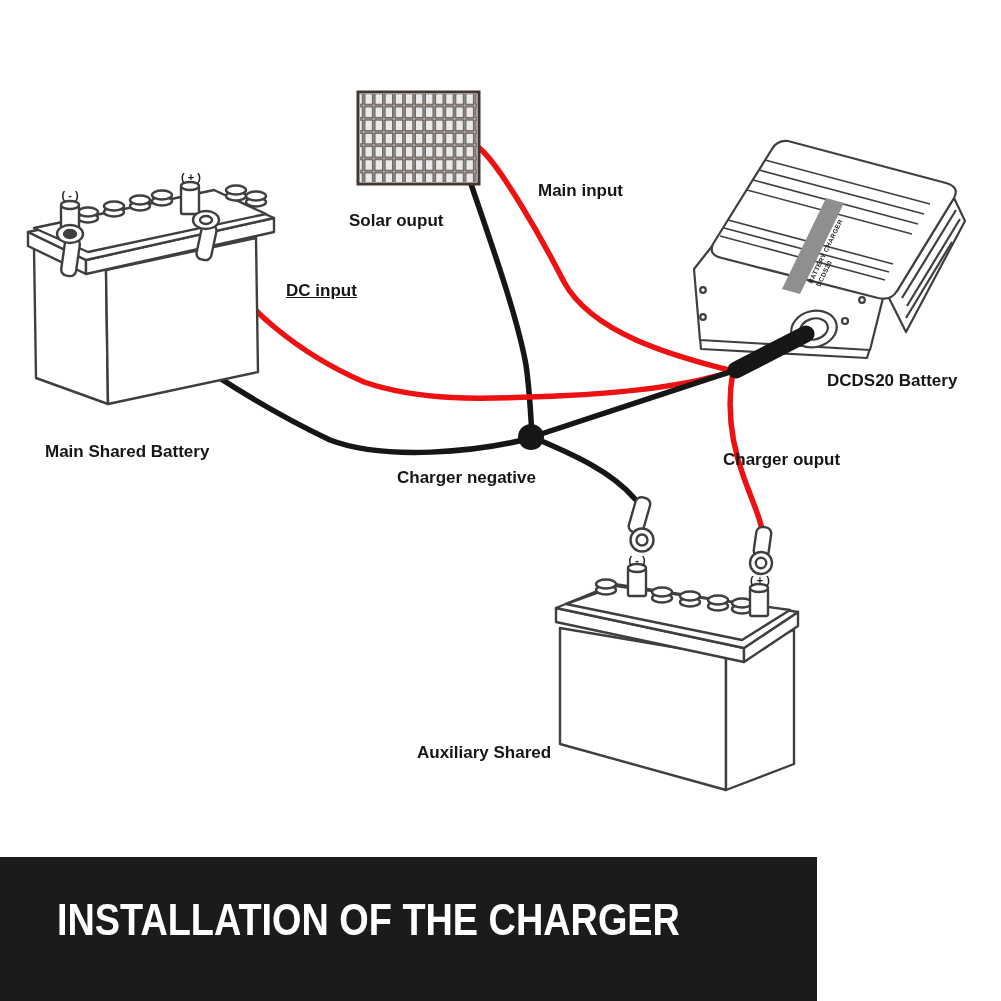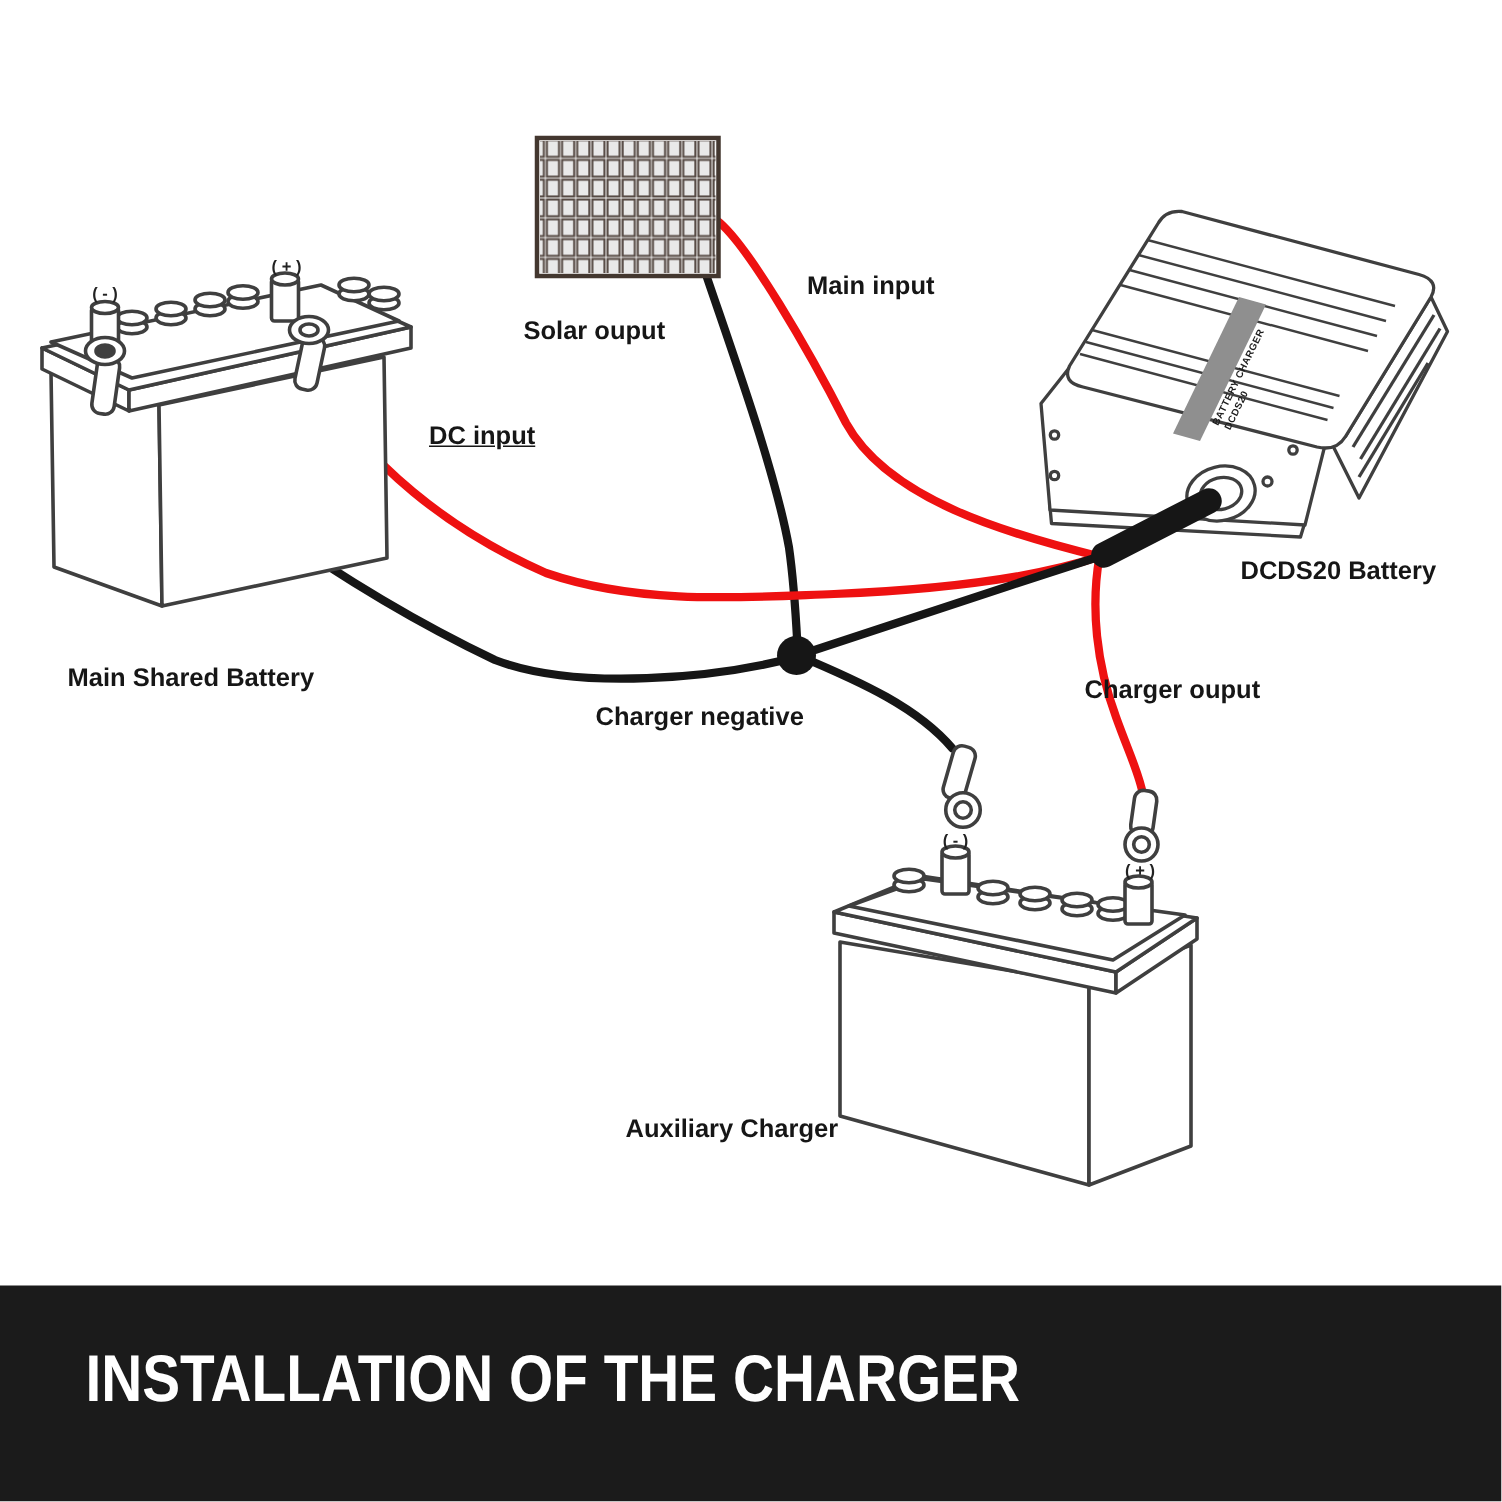--- a/index.html
+++ b/index.html
@@ -7,21 +7,21 @@
     width:1001px;height:1001px;position:relative;background:#ffffff;
     font-family:"Liberation Sans",sans-serif;overflow:hidden;
   }
   #stage{position:absolute;left:0;top:0;width:1001px;height:1001px;}
   svg{position:absolute;left:0;top:0;}
   .lbl{
     position:absolute;font-weight:bold;font-size:17px;color:#161616;
     white-space:nowrap;letter-spacing:0px;
   }
   .banner{
-    position:absolute;left:0;top:857px;width:1001px;height:144px;
+    position:absolute;left:0;top:857px;width:817px;height:144px;
     background:#1b1b1b;
   }
   .banner-title{
     position:absolute;left:57px;top:38px;color:#ffffff;
     font-size:44px;font-weight:bold;letter-spacing:0px;
     transform:scaleX(0.86);transform-origin:left center;white-space:nowrap;
   }
   .term{font-weight:bold;font-size:11px;fill:#222;}
   .stripe-txt{font-size:6.5px;font-weight:bold;fill:#1c1c1c;letter-spacing:.4px;}
 </style>
@@ -202,19 +202,19 @@
   </g>
 </svg>
 
   <div class="lbl" style="left:349px;top:211px;">Solar ouput</div>
   <div class="lbl" style="left:538px;top:181px;">Main input</div>
   <div class="lbl" style="left:286px;top:281px;text-decoration:underline;">DC input</div>
   <div class="lbl" style="left:45px;top:442px;">Main Shared Battery</div>
   <div class="lbl" style="left:397px;top:468px;">Charger negative</div>
   <div class="lbl" style="left:827px;top:371px;">DCDS20 Battery</div>
   <div class="lbl" style="left:723px;top:450px;">Charger ouput</div>
-  <div class="lbl" style="left:417px;top:743px;">Auxiliary Charger</div>
+  <div class="lbl" style="left:417px;top:743px;">Auxiliary Shared</div>
 
   <div class="banner">
     <div class="banner-title">INSTALLATION OF THE CHARGER</div>
   </div>
 
 </div>
 
 </body></html>

